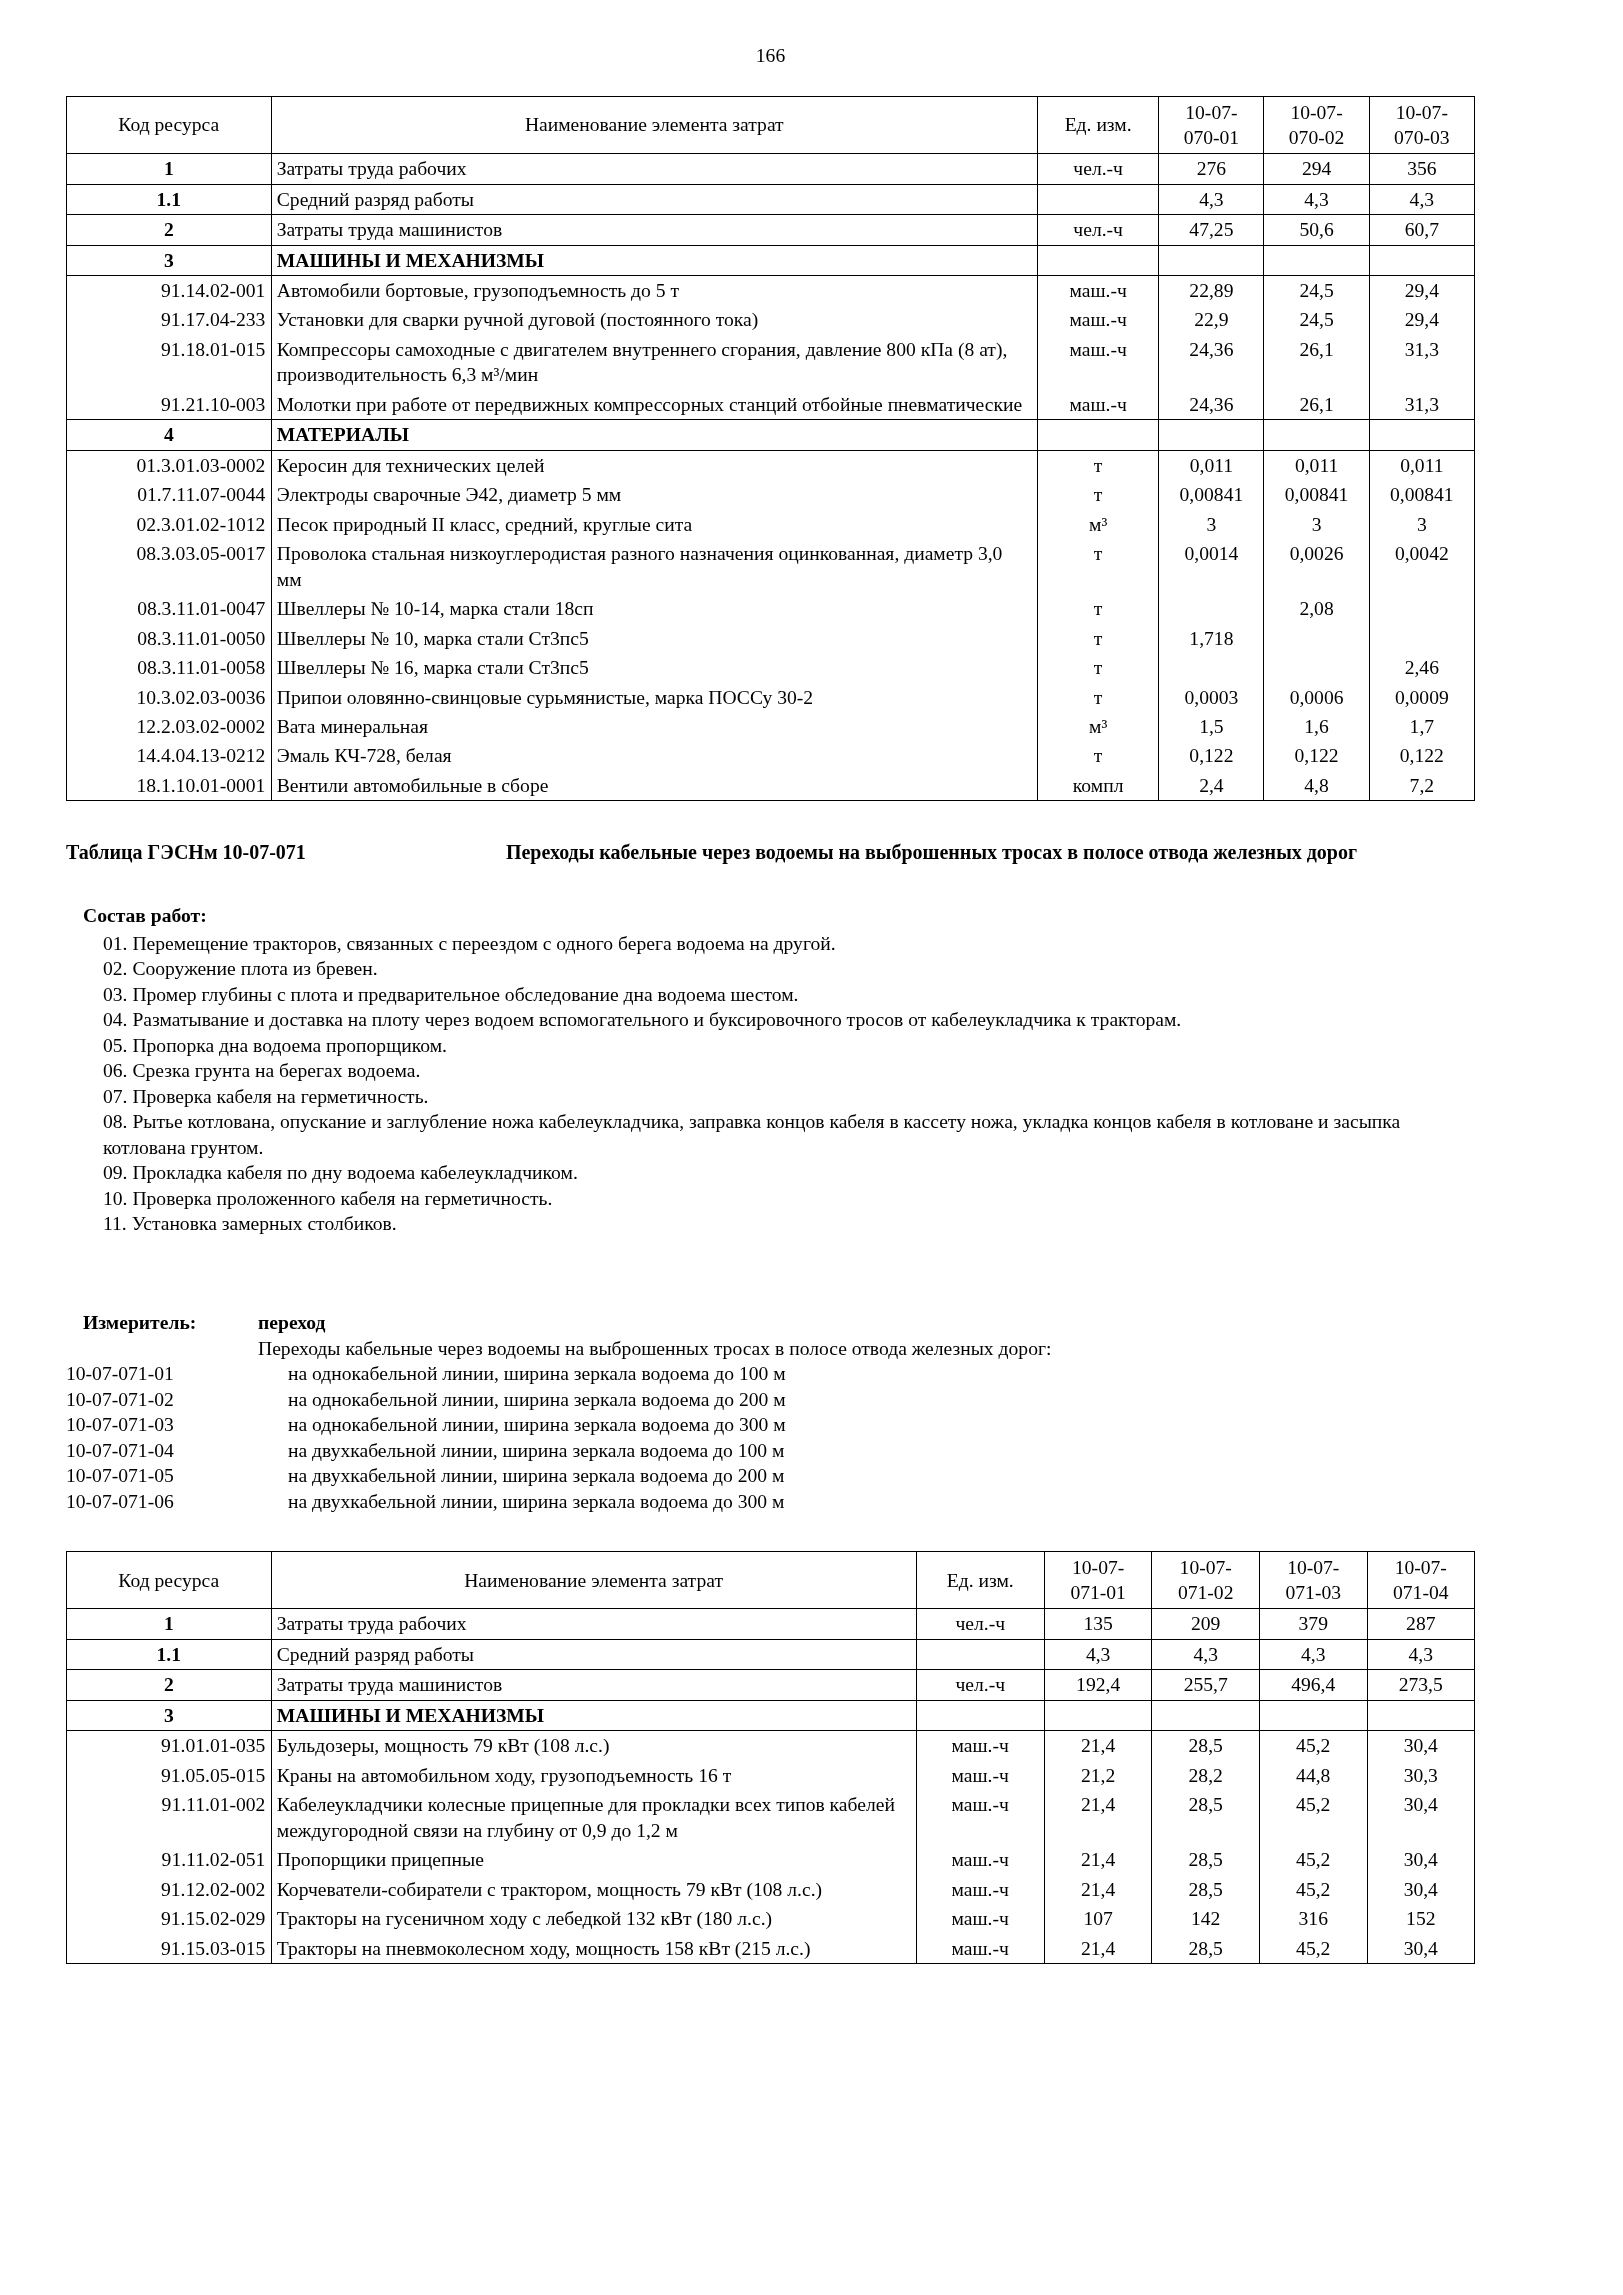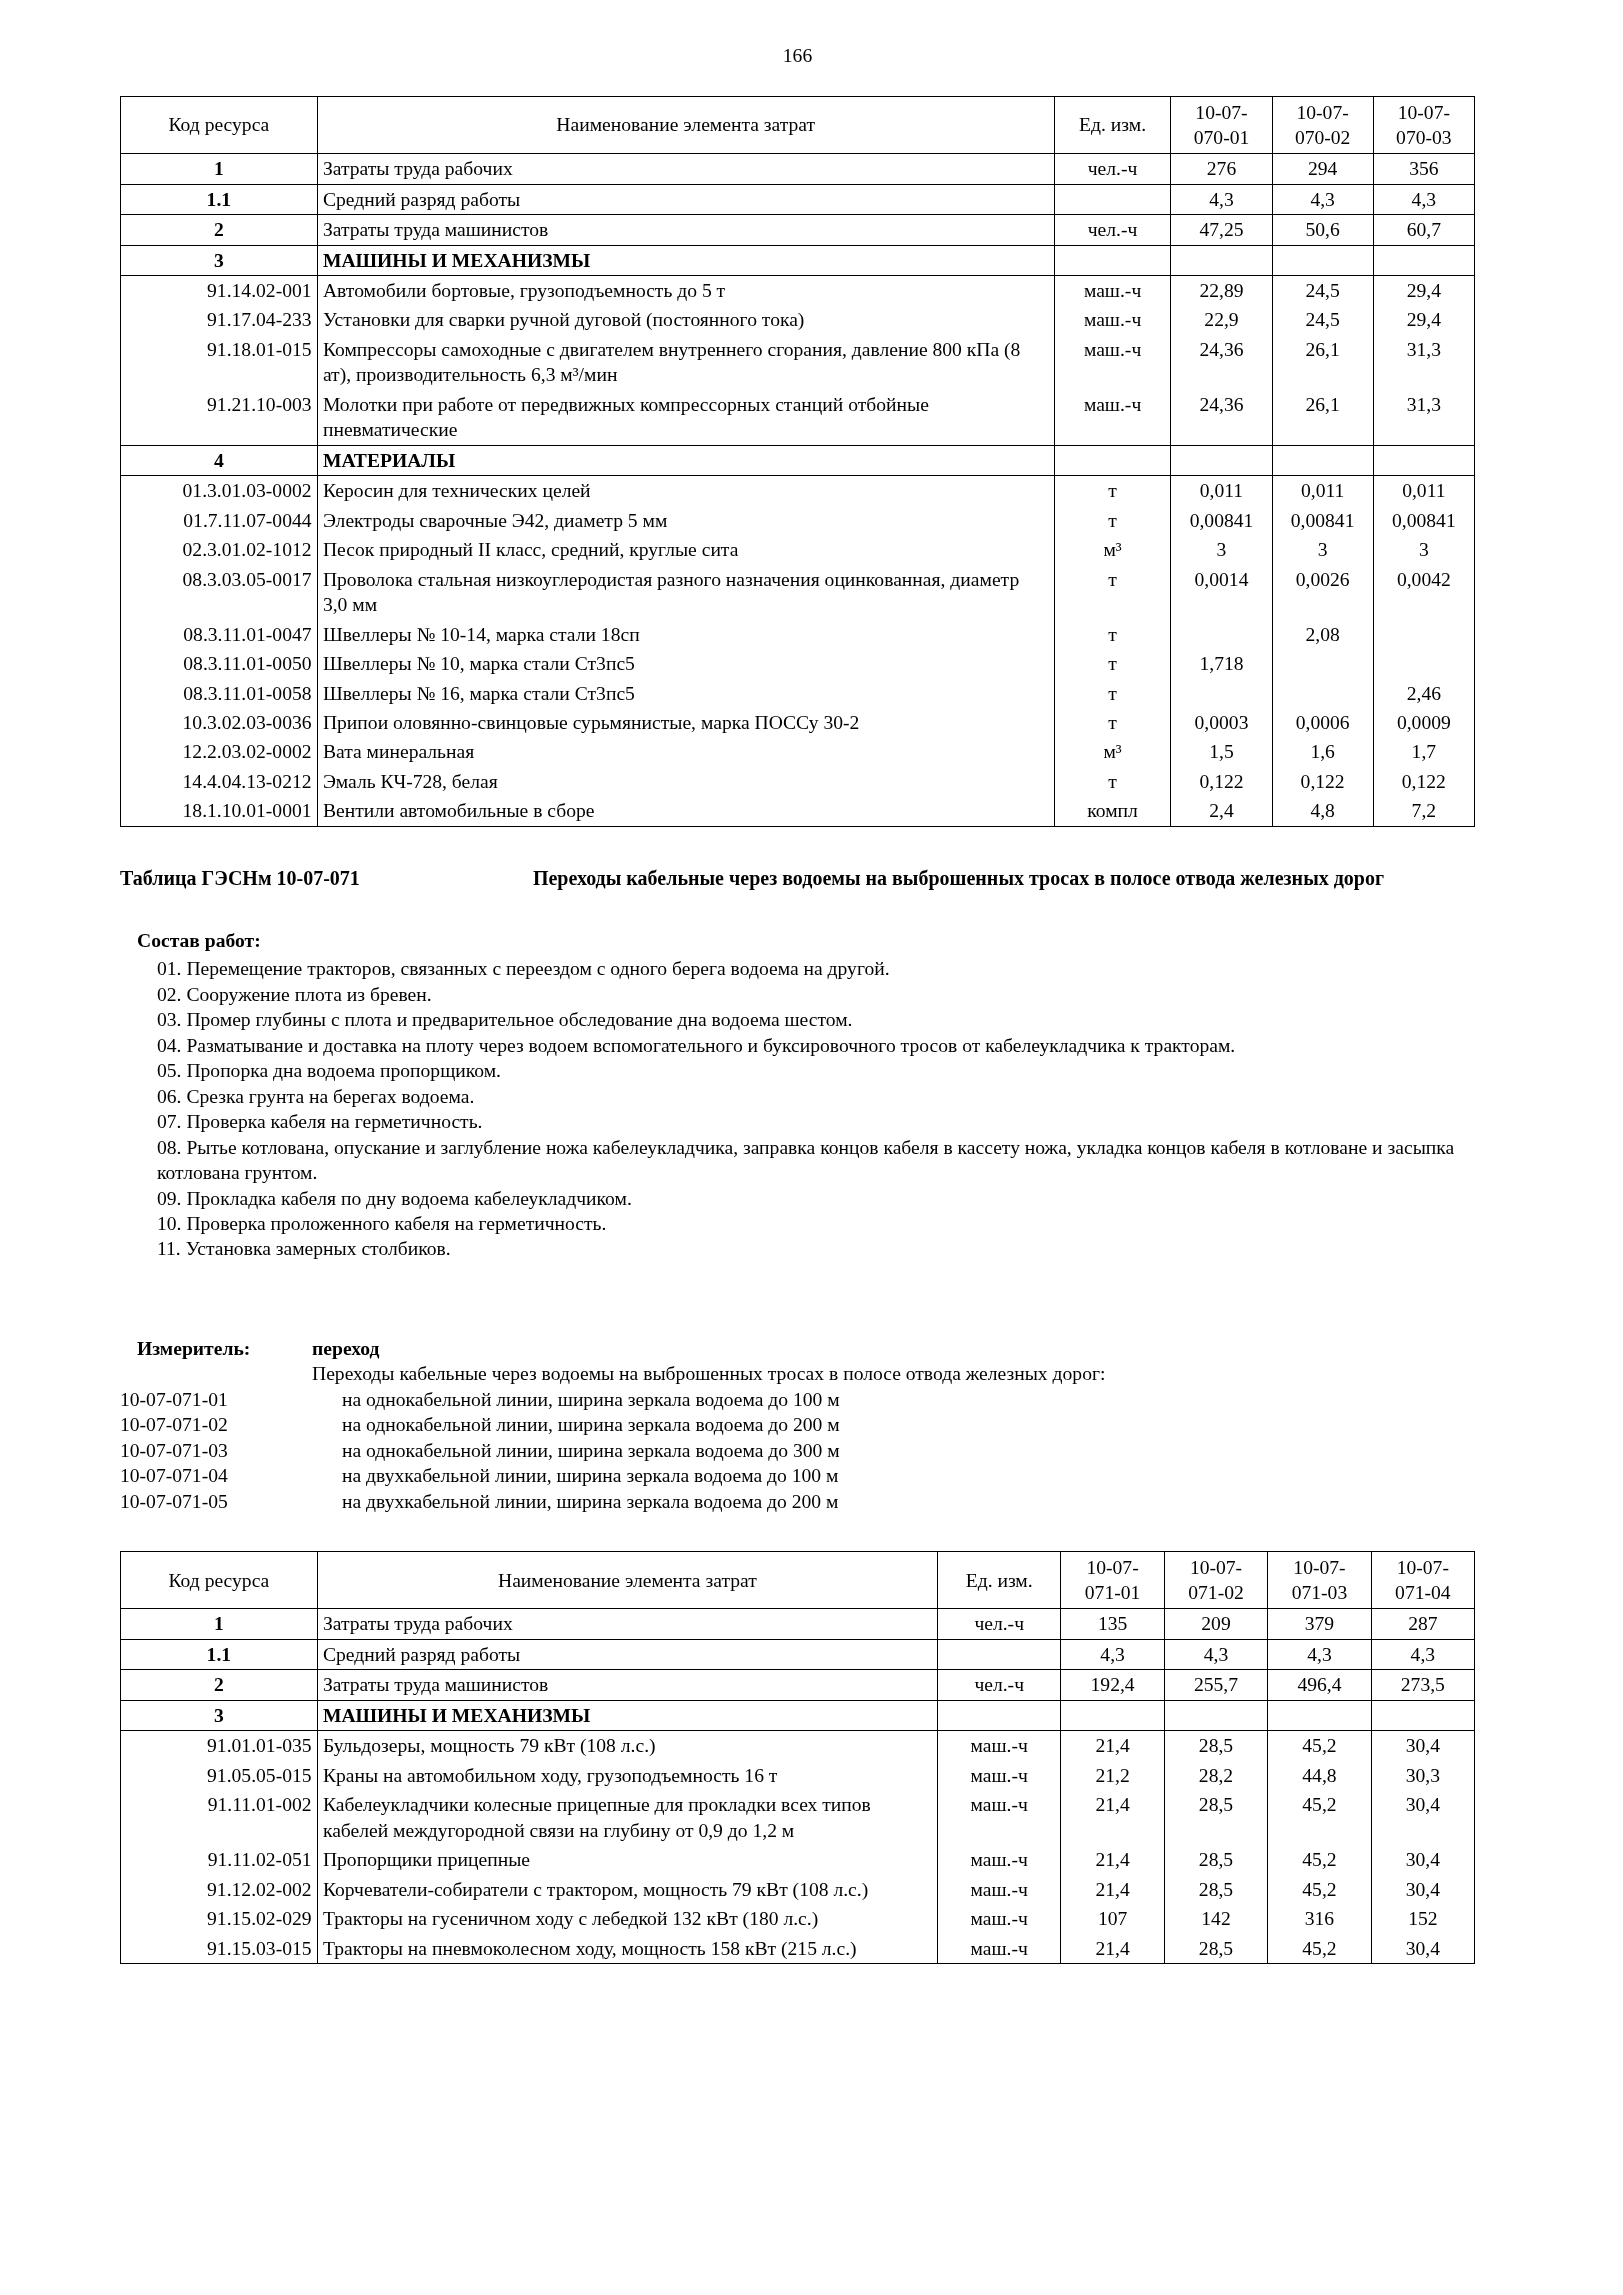--- a/index.html
+++ b/index.html
@@ -5,21 +5,21 @@
   * { margin: 0; padding: 0; box-sizing: border-box; }
   html, body { background: #ffffff; }
   body {
     width: 1623px;
     min-height: 2295px;
     color: #000;
     font-family: "Liberation Serif", "DejaVu Serif", serif;
     font-size: 19.6px;
     line-height: 1.3;
   }
-  .page { padding: 43px 148px 26px 120px; }
+  .page { padding: 43px 148px 26px 66px; }
   .page-number { text-align: center; margin-bottom: 27.5px; }
 
   
   table.res {
     width: 100%;
     border-collapse: collapse;
     border: 1.3px solid #000;
     table-layout: fixed;
   }
   .res th, .res td {
@@ -347,20 +347,24 @@
         <div class="m-item">
           <span class="m-code">10-07-071-04</span>
           <span class="m-desc">на двухкабельной линии, ширина зеркала водоема до 100 м</span>
         </div>
 
         <div class="m-item">
           <span class="m-code">10-07-071-05</span>
           <span class="m-desc">на двухкабельной линии, ширина зеркала водоема до 200 м</span>
         </div>
 
+        <div class="m-item">
+          <span class="m-code">10-07-071-06</span>
+          <span class="m-desc">на двухкабельной линии, ширина зеркала водоема до 300 м</span>
+        </div>
       </div>
   </div>
 
   <div class="tbl2-wrap">
     <table class="res">
       <colgroup>
         <col style="width:14.53%">
           <col style="width:45.81%">
           <col style="width:9.11%">
         <col style="width:7.64%">

